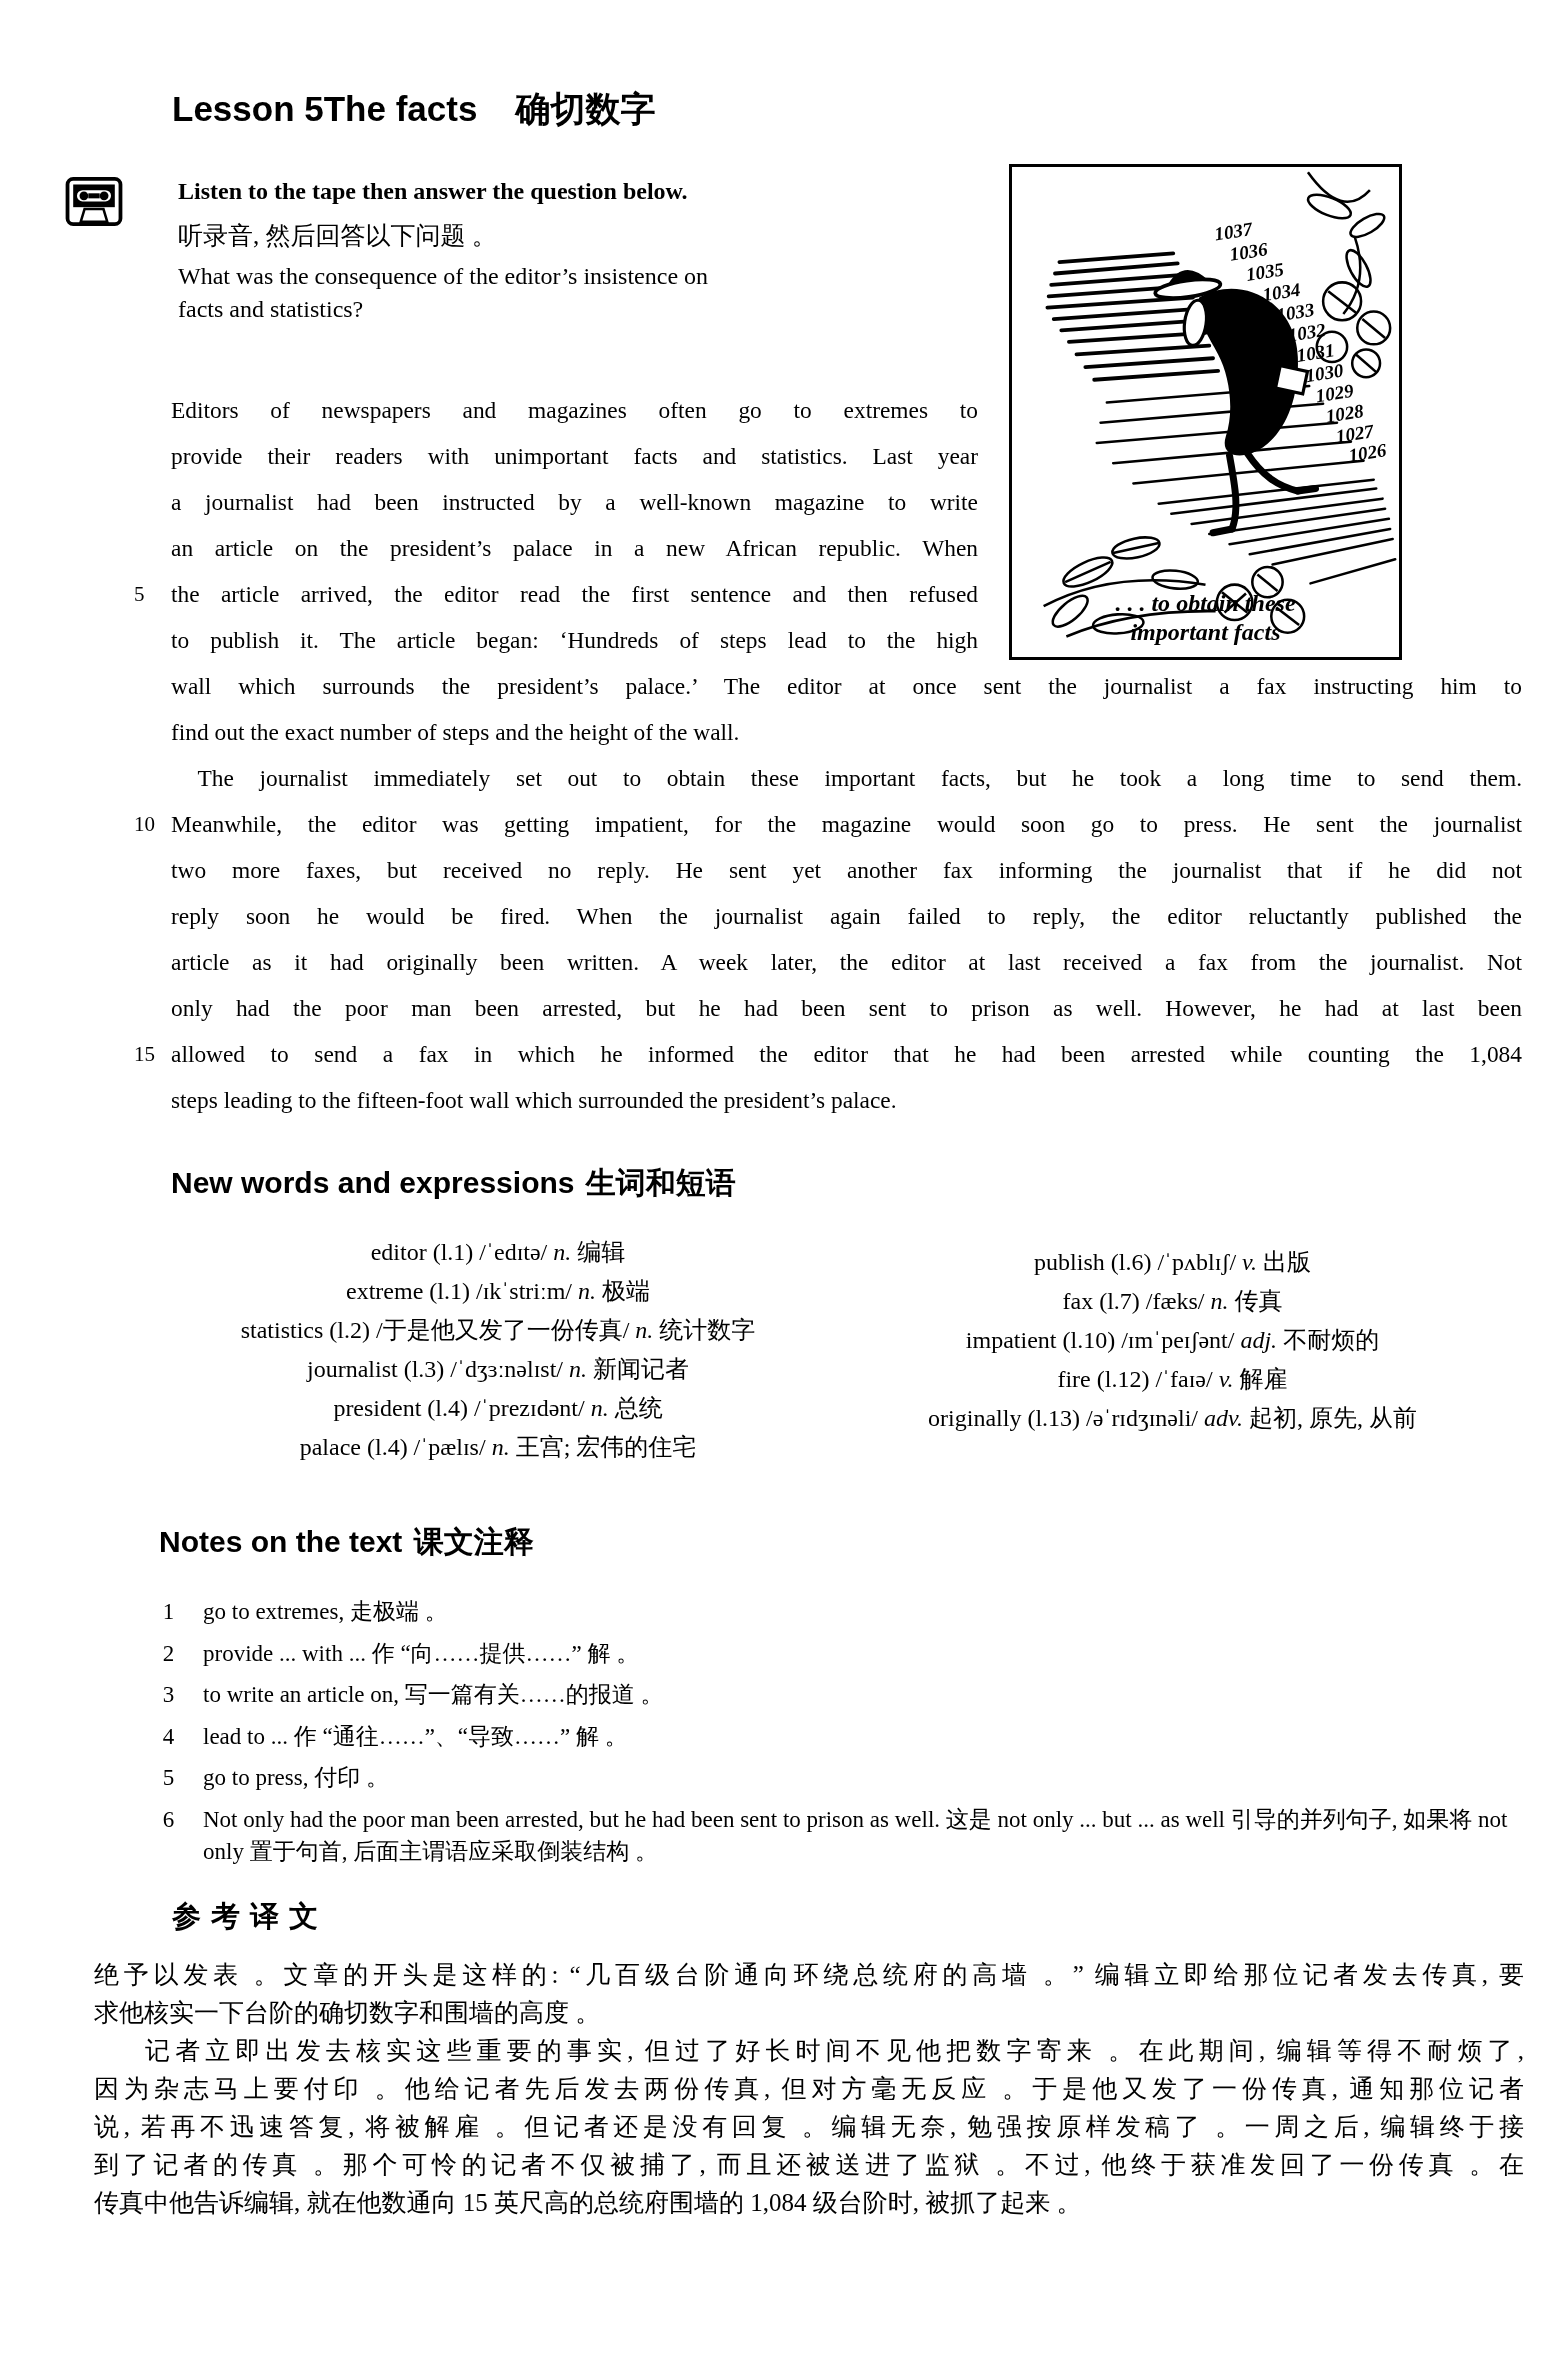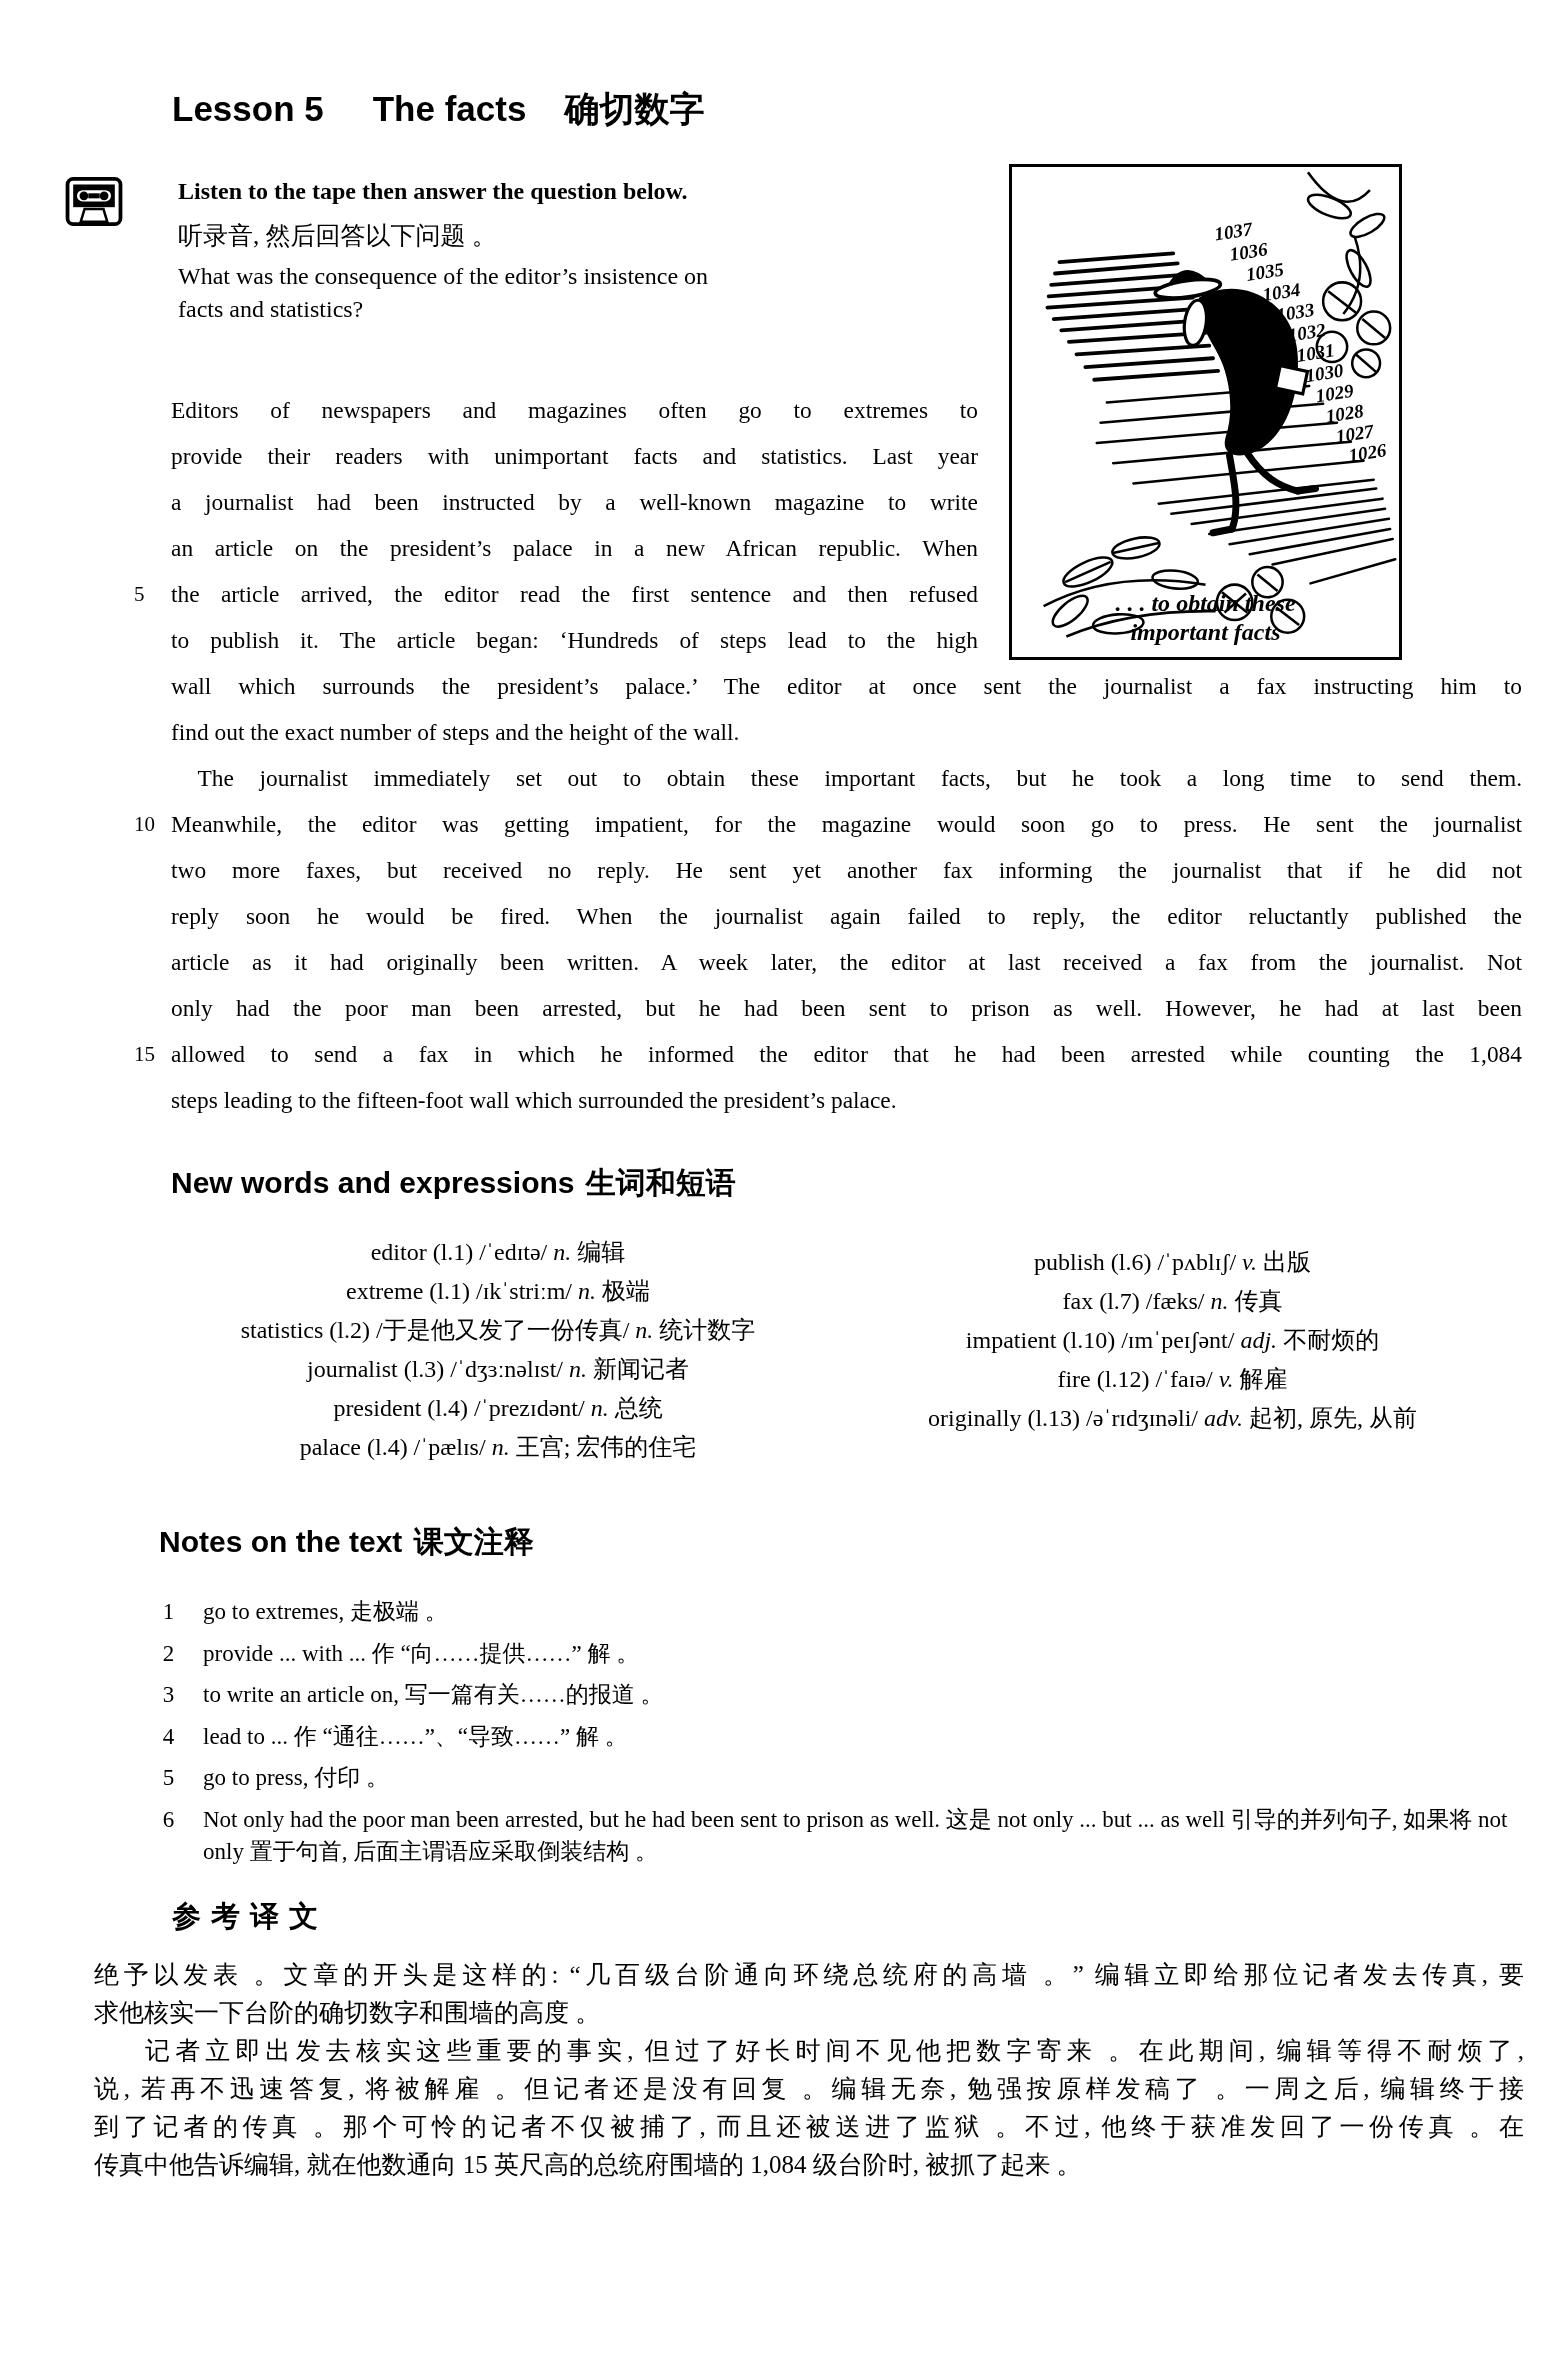--- a/index.html
+++ b/index.html
@@ -10,21 +10,21 @@
     font-family:"Liberation Serif", serif;
     overflow:hidden;
   }
 
   
   .page-title {
     position:absolute; left:172px; top:63px;
     font-family:"Liberation Sans", sans-serif;
     font-weight:bold; font-size:35px; white-space:nowrap;
   }
-  .page-title .t-en { margin-left:49px; }
+  .page-title .t-en { }
   .page-title .t-zh { margin-left:38px; font-family:"Liberation Serif", serif; }
 
   
   .cassette { position:absolute; left:65px; top:176px; }
   .listen { position:absolute; left:178px; top:175px; width:847px; }
   .listen .l-instr { font-weight:bold; font-size:24px; line-height:33px; margin-bottom:8.8px; white-space:nowrap; }
   .listen .l-zh    { font-size:25px; line-height:37px; margin-bottom:6.3px; white-space:nowrap; }
   .listen .l-q     { font-size:24px; line-height:33px; white-space:nowrap; }
 
   
@@ -308,17 +308,18 @@
     <div class="note-item"><span class="note-num">5</span><span>go to press, 付印 。</span></div>
     <div class="note-item"><span class="note-num">6</span><span>Not only had the poor man been arrested, but he had been sent to prison as well. 这是 not only ... but ... as well 引导的并列句子, 如果将 not only 置于句首, 后面主谓语应采取倒装结构 。</span></div>
   </div>
 </div>
 
 <div class="trans-head">参考译文</div>
 <div class="translation">
   <div class="tline just">绝予以发表 。文章的开头是这样的: “几百级台阶通向环绕总统府的高墙 。” 编辑立即给那位记者发去传真, 要</div>
   <div class="tline">求他核实一下台阶的确切数字和围墙的高度 。</div>
   <div class="tline just ind">记者立即出发去核实这些重要的事实, 但过了好长时间不见他把数字寄来 。在此期间, 编辑等得不耐烦了,</div>
+  <div class="tline just">因为杂志马上要付印 。他给记者先后发去两份传真, 但对方毫无反应 。于是他又发了一份传真, 通知那位记者</div>
   <div class="tline just">说, 若再不迅速答复, 将被解雇 。但记者还是没有回复 。编辑无奈, 勉强按原样发稿了 。一周之后, 编辑终于接</div>
   <div class="tline just">到了记者的传真 。那个可怜的记者不仅被捕了, 而且还被送进了监狱 。不过, 他终于获准发回了一份传真 。在</div>
   <div class="tline">传真中他告诉编辑, 就在他数通向 15 英尺高的总统府围墙的 1,084 级台阶时, 被抓了起来 。</div>
 </div>
 
 
 </body></html>

